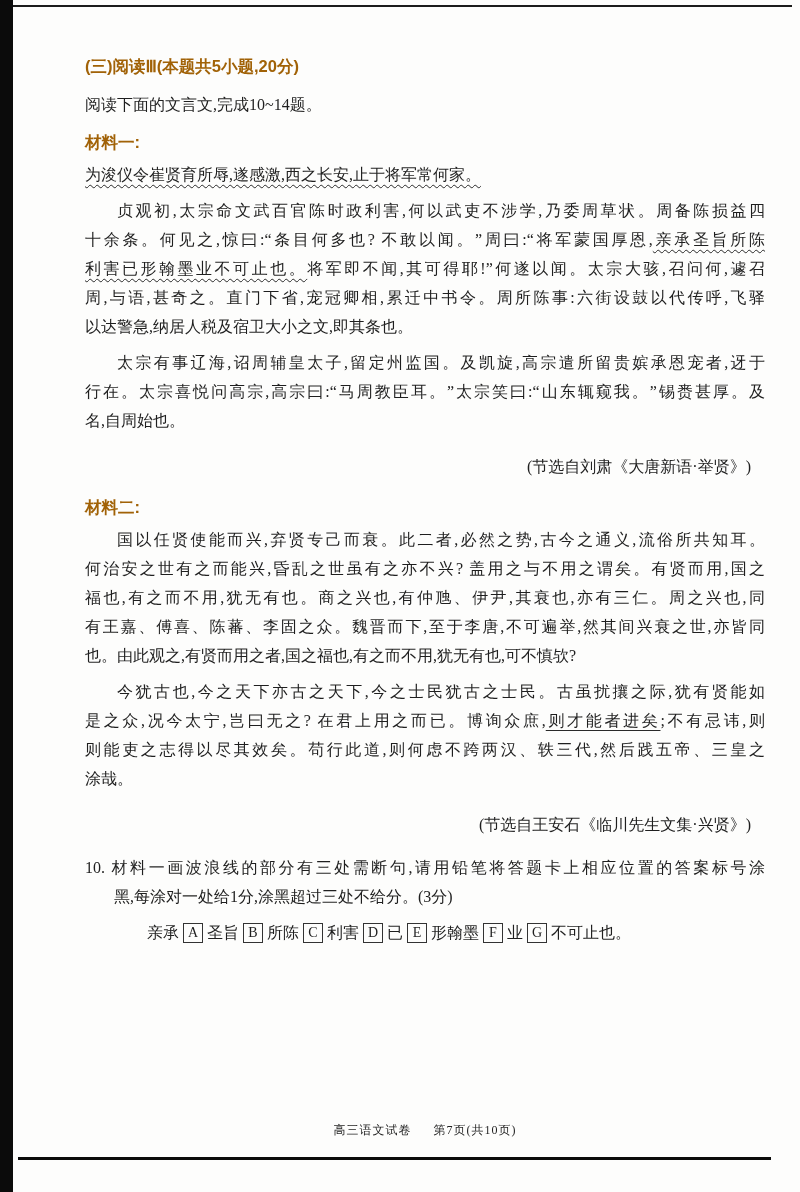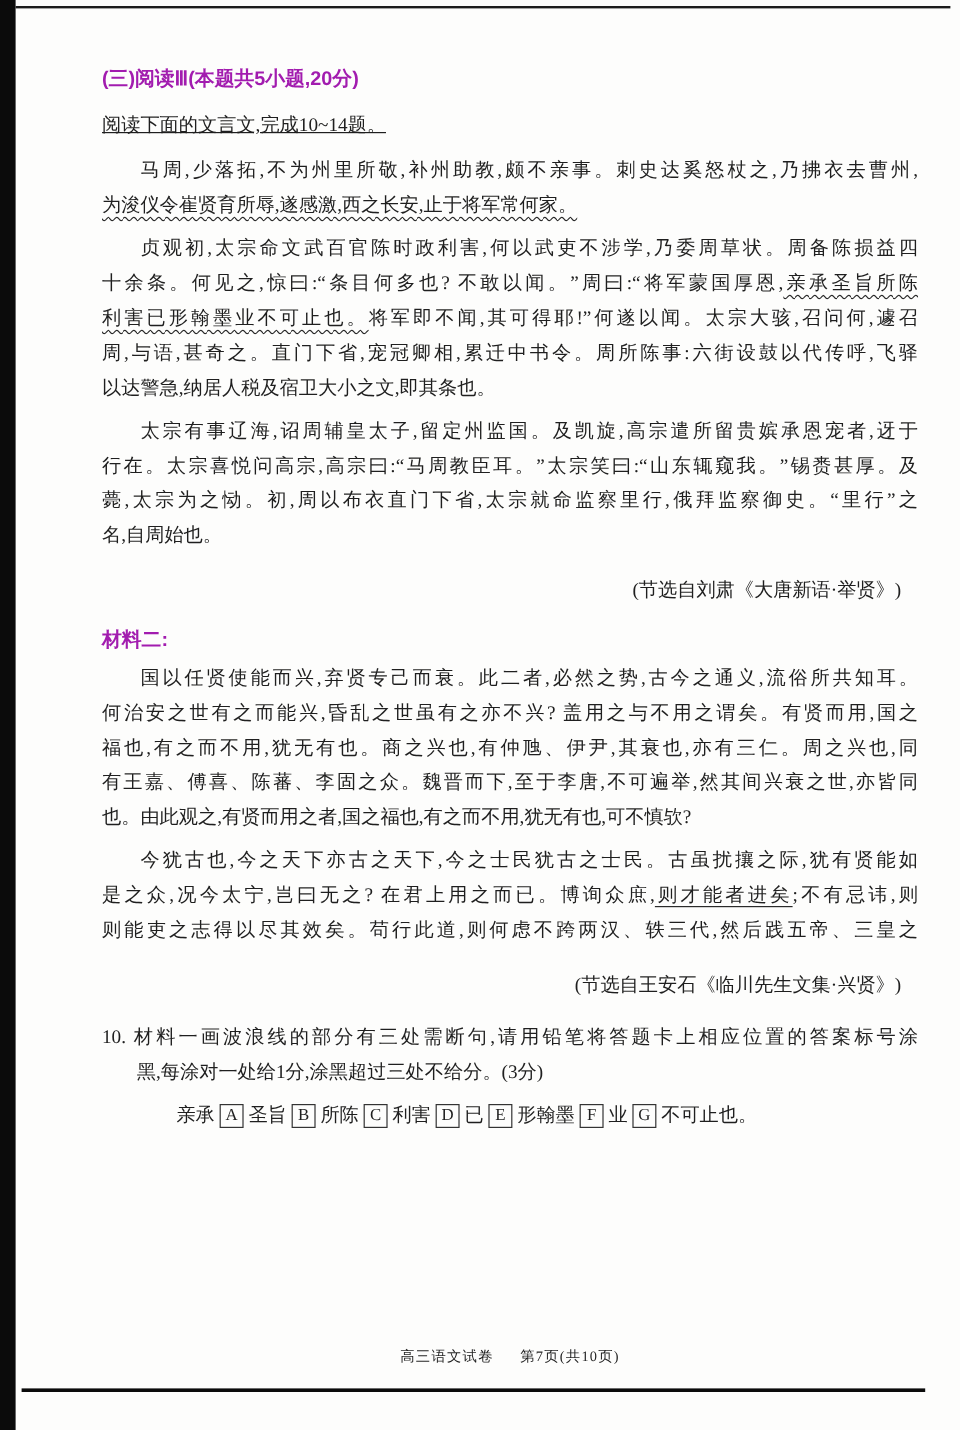--- a/index.html
+++ b/index.html
@@ -35,26 +35,26 @@
   .u-line {
     text-decoration: underline;
     text-decoration-color: #2a2a2a;
     text-decoration-thickness: 1px;
     text-underline-offset: 4px;
   }
 
   .h-bold {
     font-family: "Liberation Sans", sans-serif;
     font-weight: bold;
-    color: #a21caf;
+    color: #a16207;
     font-size: 16.5px;
     line-height: 29px;
   }
   .section-heading { margin-bottom: 9px; }
-  .instruction { margin-bottom: 9px; text-decoration: underline; }
+  .instruction { margin-bottom: 9px; }
   .mat-label { margin: 6px 0 3px 0; }
 
   .attribution {
     text-align: right;
     padding-right: 14px;
     line-height: 29px;
     margin: 17px 0 12px 0;
   }
 
   .question { margin-top: 14px; }
@@ -90,45 +90,45 @@
 
 <div class="page">
   <div class="scan-bar-left"></div>
   <div class="scan-line-top"></div>
   <div class="scan-line-bottom"></div>
 
   <div class="content">
     <div class="h-bold section-heading">(三)阅读Ⅲ(本题共5小题,20分)</div>
     <div class="tline instruction">阅读下面的文言文,完成10~14题。</div>
 
+    <div class="h-bold mat-label">材料一:</div>
     <div id="m1-lines">
-        <div class="tline just ind"><span>马周,少落拓,不为州里所敬,补州助教,颇不亲事。刺史达奚怒杖之,乃拂衣去曹州,</span></div>
         <div class="tline"><span class="u-wavy">为浚仪令崔贤育所辱,遂感激,西之长安,止于将军常何家。</span></div>
         <div class="tline just ind para"><span>贞观初,太宗命文武百官陈时政利害,何以武吏不涉学,乃委周草状。周备陈损益四</span></div>
         <div class="tline just"><span>十余条。何见之,惊曰:“条目何多也? 不敢以闻。”周曰:“将军蒙国厚恩,</span><span class="u-wavy">亲承圣旨所陈</span></div>
         <div class="tline just"><span class="u-wavy">利害已形翰墨业不可止也。</span><span>将军即不闻,其可得耶!”何遂以闻。太宗大骇,召问何,遽召</span></div>
         <div class="tline just"><span>周,与语,甚奇之。直门下省,宠冠卿相,累迁中书令。周所陈事:六街设鼓以代传呼,飞驿</span></div>
         <div class="tline"><span>以达警急,纳居人税及宿卫大小之文,即其条也。</span></div>
         <div class="tline just ind para"><span>太宗有事辽海,诏周辅皇太子,留定州监国。及凯旋,高宗遣所留贵嫔承恩宠者,迓于</span></div>
         <div class="tline just"><span>行在。太宗喜悦问高宗,高宗曰:“马周教臣耳。”太宗笑曰:“山东辄窥我。”锡赉甚厚。及</span></div>
-        <div class="tline just"><span>薨,太宗为之恸。初,周以布衣直门下省,太宗就命监察里行,俄拜监察御史。“里行”之</span></div>
         <div class="tline"><span>名,自周始也。</span></div>
       </div>
     <div class="attribution">(节选自刘肃《大唐新语·举贤》)</div>
 
     <div class="h-bold mat-label">材料二:</div>
     <div id="m2-lines">
         <div class="tline just ind"><span>国以任贤使能而兴,弃贤专己而衰。此二者,必然之势,古今之通义,流俗所共知耳。</span></div>
         <div class="tline just"><span>何治安之世有之而能兴,昏乱之世虽有之亦不兴? 盖用之与不用之谓矣。有贤而用,国之</span></div>
         <div class="tline just"><span>福也,有之而不用,犹无有也。商之兴也,有仲虺、伊尹,其衰也,亦有三仁。周之兴也,同</span></div>
         <div class="tline just"><span>有王嘉、傅喜、陈蕃、李固之众。魏晋而下,至于李唐,不可遍举,然其间兴衰之世,亦皆同</span></div>
         <div class="tline"><span>也。由此观之,有贤而用之者,国之福也,有之而不用,犹无有也,可不慎欤?</span></div>
         <div class="tline just ind para"><span>今犹古也,今之天下亦古之天下,今之士民犹古之士民。古虽扰攘之际,犹有贤能如</span></div>
         <div class="tline just"><span>是之众,况今太宁,岂曰无之? 在君上用之而已。博询众庶,</span><span class="u-line">则才能者进矣</span><span>;不有忌讳,则</span></div>
         <div class="tline just"><span>则能吏之志得以尽其效矣。苟行此道,则何虑不跨两汉、轶三代,然后践五帝、三皇之</span></div>
+        <div class="tline"><span>涂哉。</span></div>
       </div>
     <div class="attribution">(节选自王安石《临川先生文集·兴贤》)</div>
 
     <div class="question">
       <div class="tline just">10. 材料一画波浪线的部分有三处需断句,请用铅笔将答题卡上相应位置的答案标号涂</div>
       <div class="tline q2">黑,每涂对一处给1分,涂黑超过三处不给分。(3分)</div>
       <div class="answer-line" id="answer-line"><span>亲承</span><span class="abox">A</span><span>圣旨</span><span class="abox">B</span><span>所陈</span><span class="abox">C</span><span>利害</span><span class="abox">D</span><span>已</span><span class="abox">E</span><span>形翰墨</span><span class="abox">F</span><span>业</span><span class="abox">G</span><span>不可止也。</span></div>
     </div>
   </div>
 

